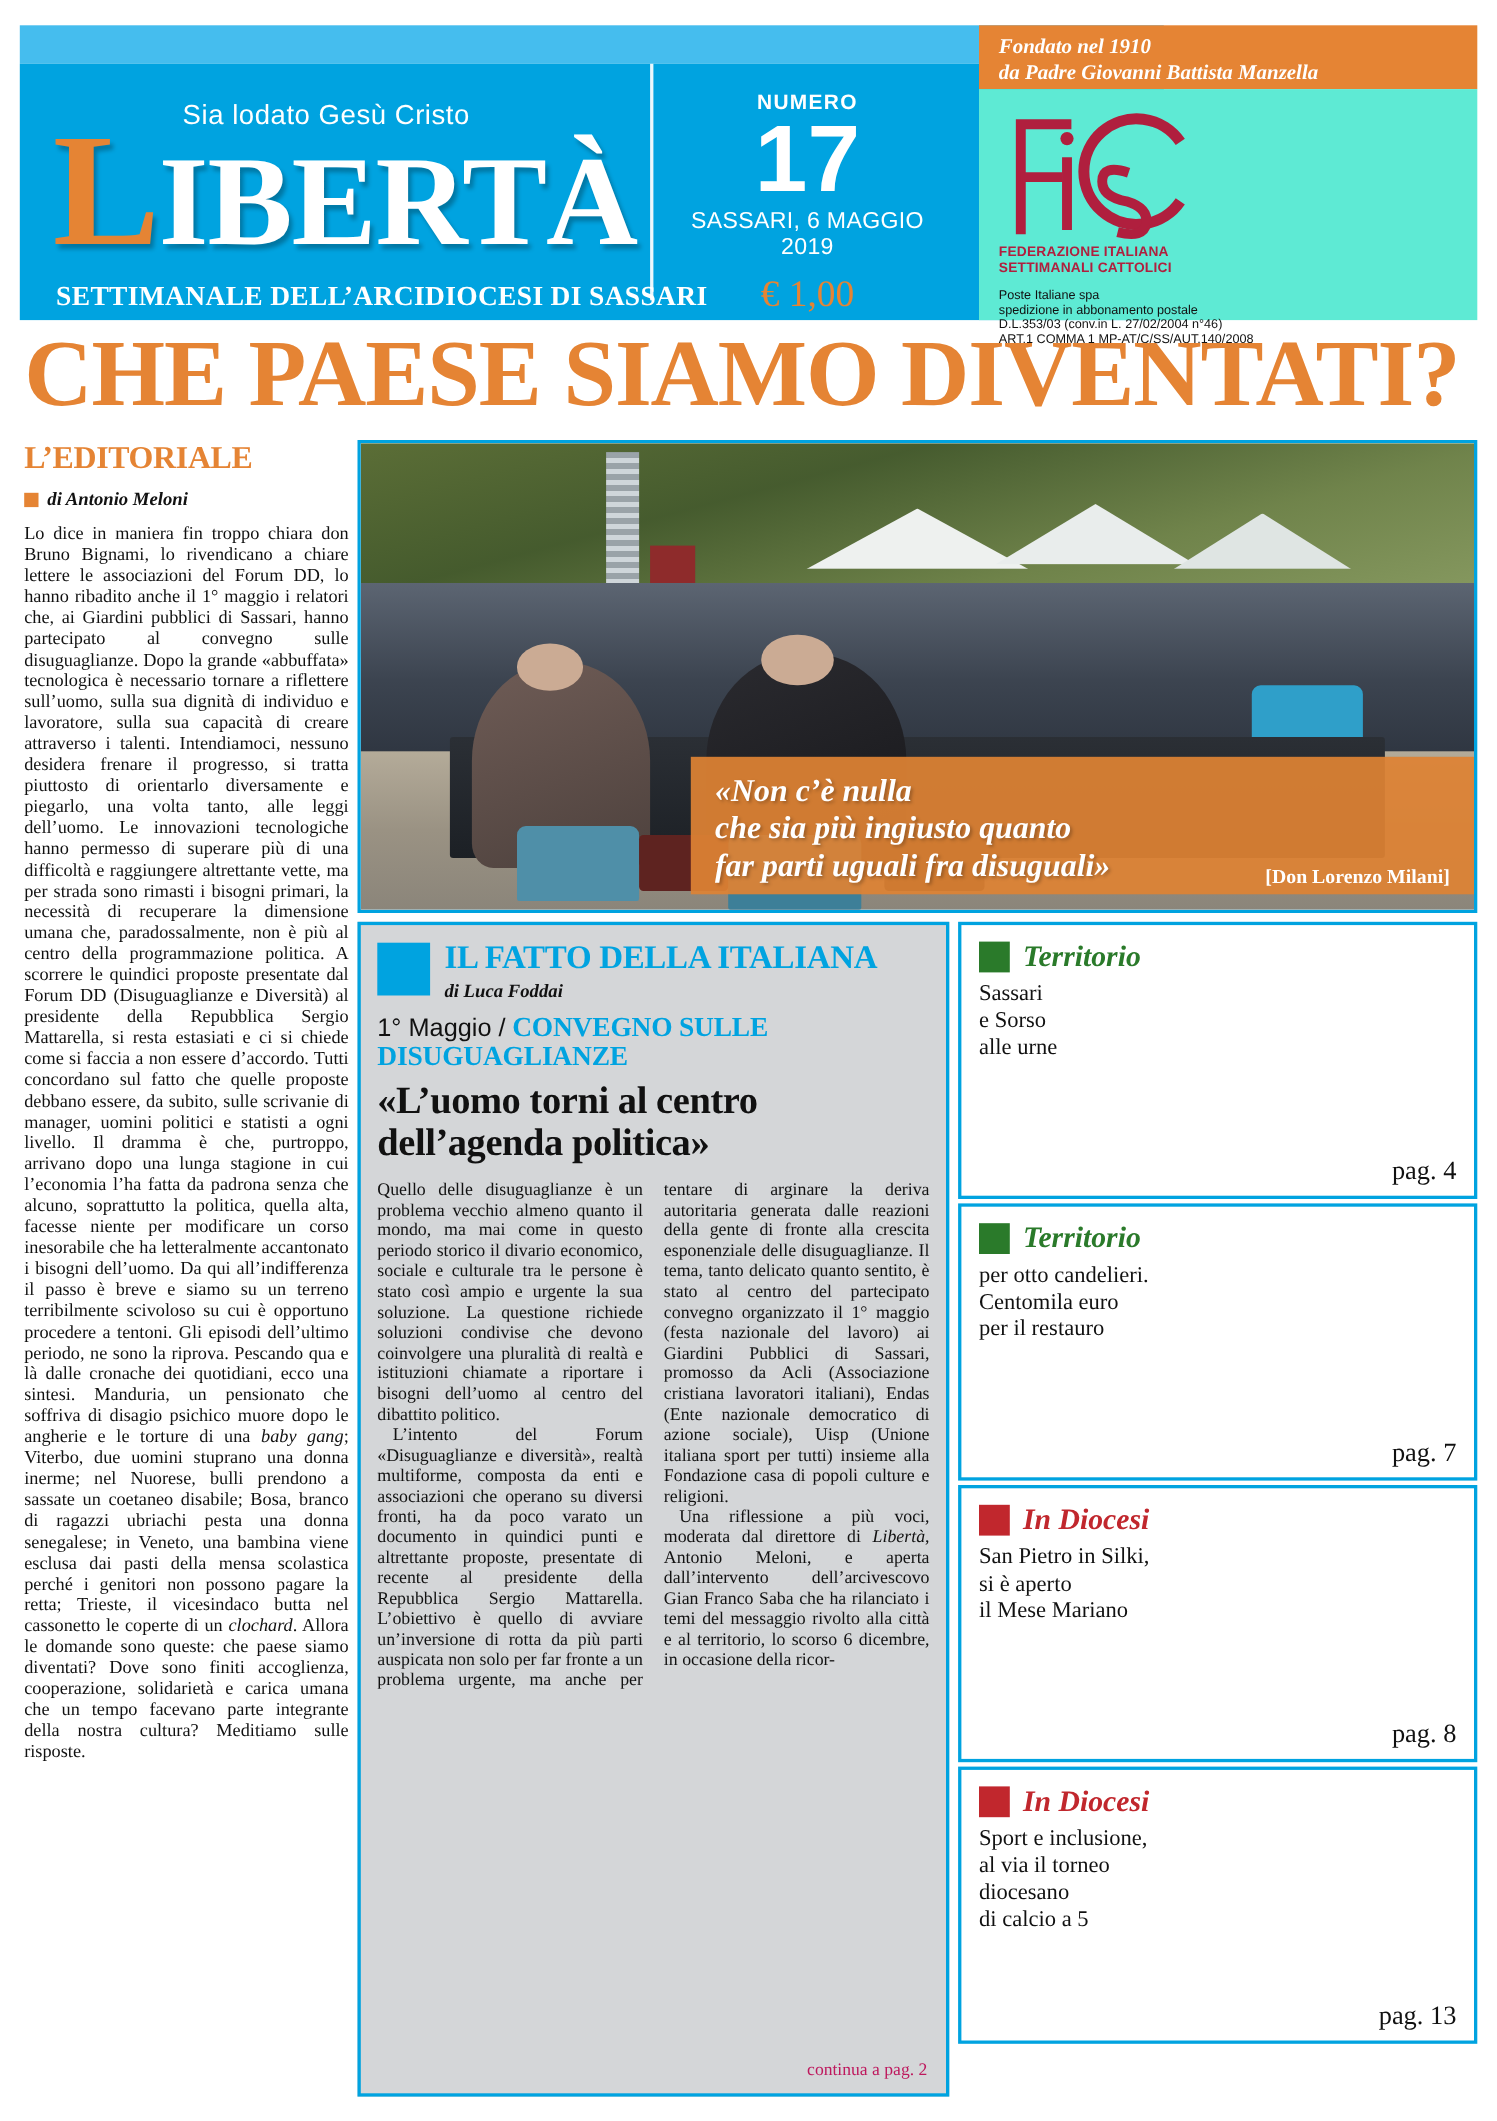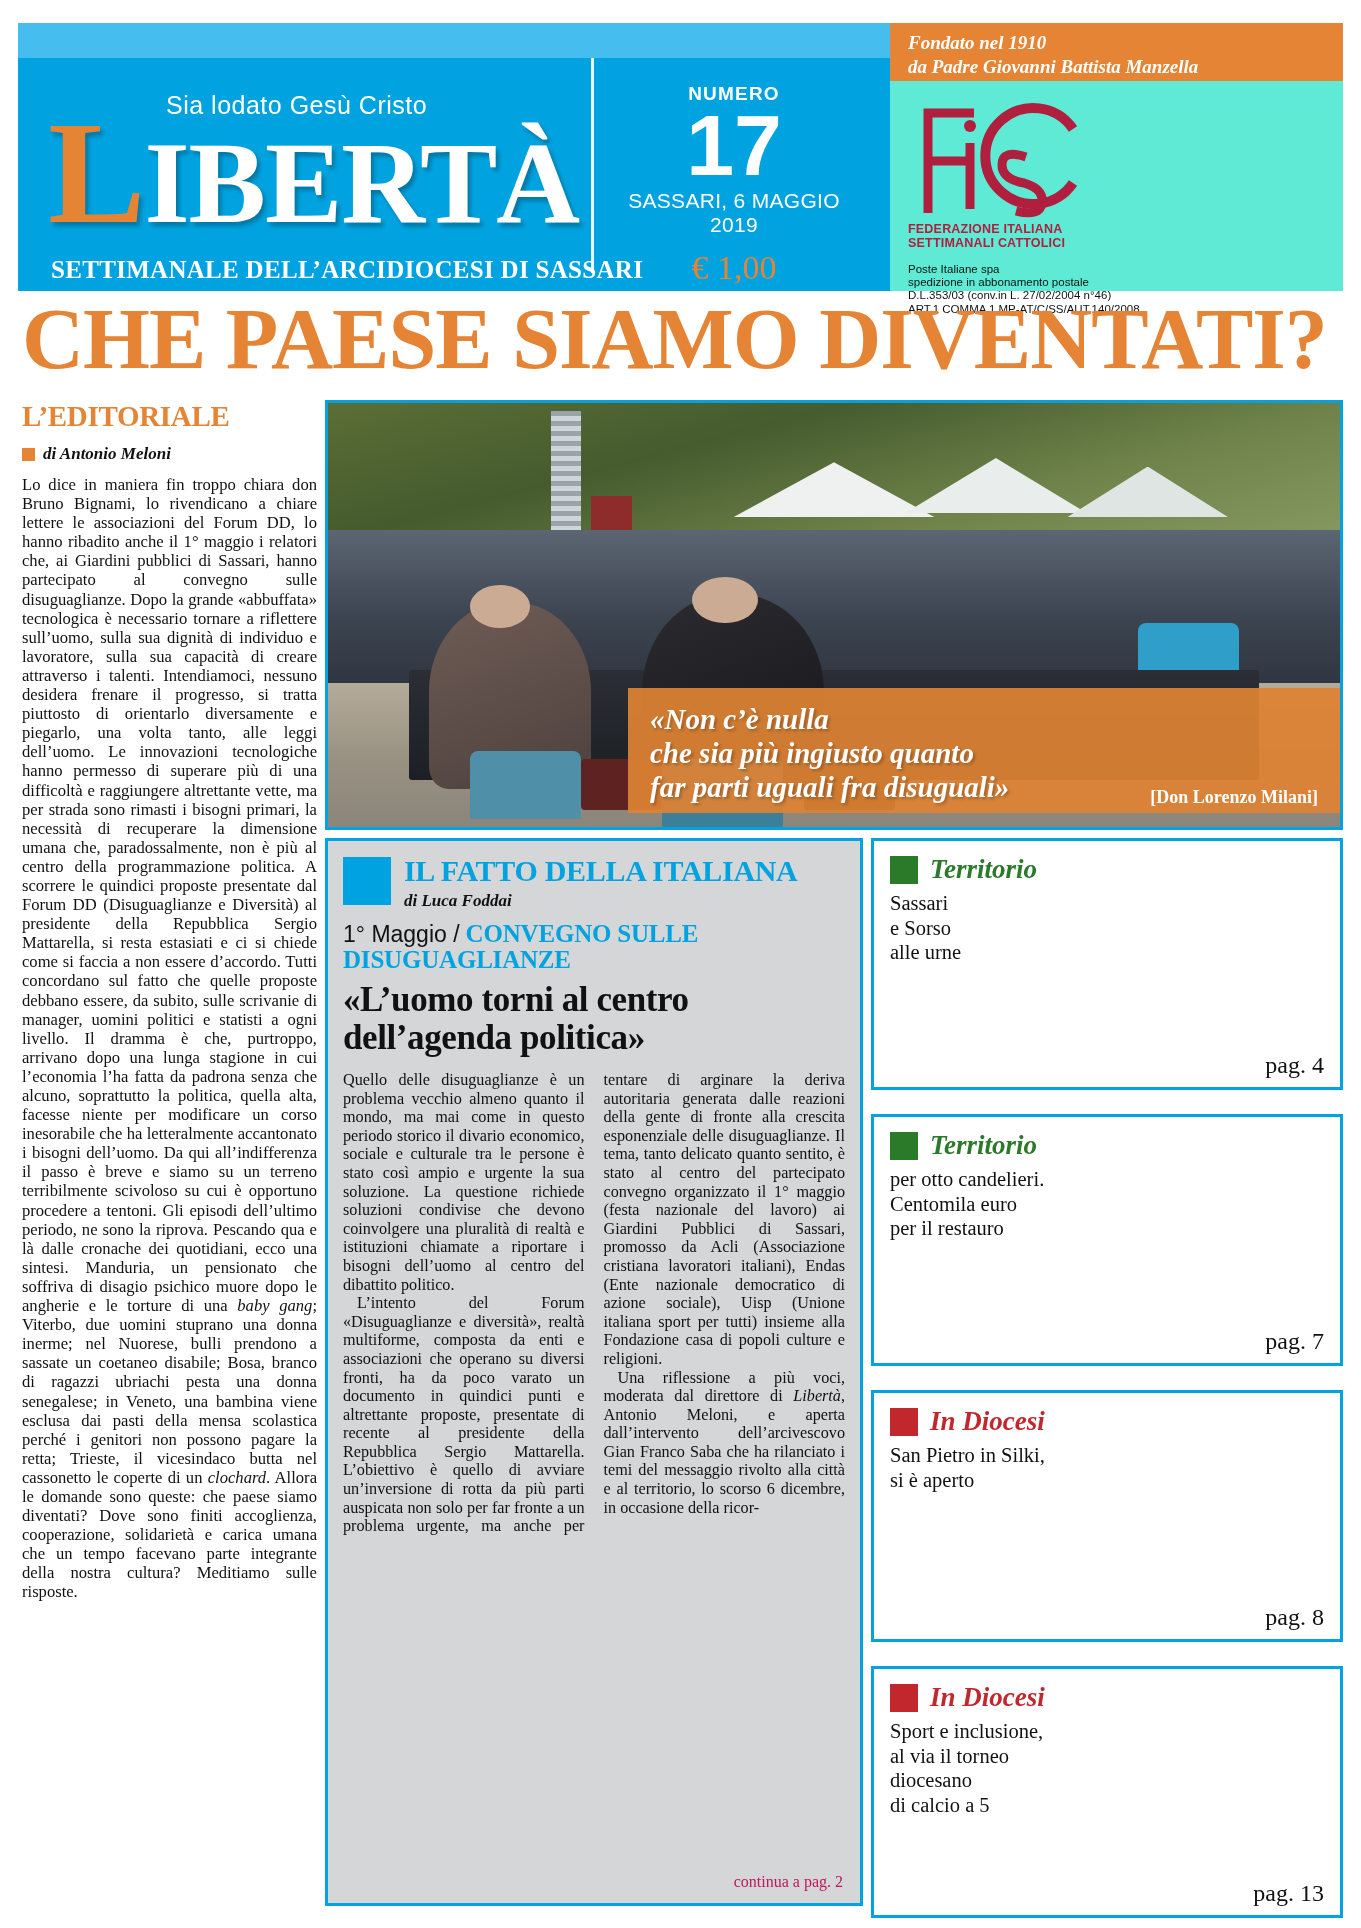--- a/index.html
+++ b/index.html
@@ -181,21 +181,21 @@
   .two-cols p + p { text-indent:14px; }
   .two-cols em { font-style:italic; }
   .continua {
     position:absolute; right:17px; bottom:12px;
     font-family:"Liberation Serif", serif; font-size:16px; color:#be185d;
   }
 
   
   .sidebar { position:absolute; left:871px; top:838px; width:472px; }
   .sb-box { position:relative; border:3px solid #00a3e0; background:#ffffff;
-            height:252px; margin-bottom:24px; padding:13px 16px 0 16px; }
+            height:252px; margin-bottom:4px; padding:13px 16px 0 16px; }
   .sb-box:last-child { margin-bottom:0; }
   .sb-head { display:flex; align-items:center; gap:12px; }
   .sb-square { width:28px; height:28px; flex:0 0 auto; }
   .sb-section {
     font-family:"Liberation Serif", serif; font-style:italic; font-weight:700;
     font-size:27px;
   }
   .sb-body {
     margin-top:6px;
     font-family:"Liberation Serif", serif;
@@ -363,20 +363,21 @@
     </div>
 
     <div class="sb-box">
       <div class="sb-head">
         <span class="sb-square" style="background:#c1272d"></span>
         <span class="sb-section" style="color:#c1272d">In Diocesi</span>
       </div>
       <div class="sb-body">
         <div>San Pietro in Silki,</div>
         <div>si è aperto</div>
+        <div>il Mese Mariano</div>
       </div>
       <div class="sb-page">pag. 8</div>
     </div>
 
     <div class="sb-box">
       <div class="sb-head">
         <span class="sb-square" style="background:#c1272d"></span>
         <span class="sb-section" style="color:#c1272d">In Diocesi</span>
       </div>
       <div class="sb-body">

